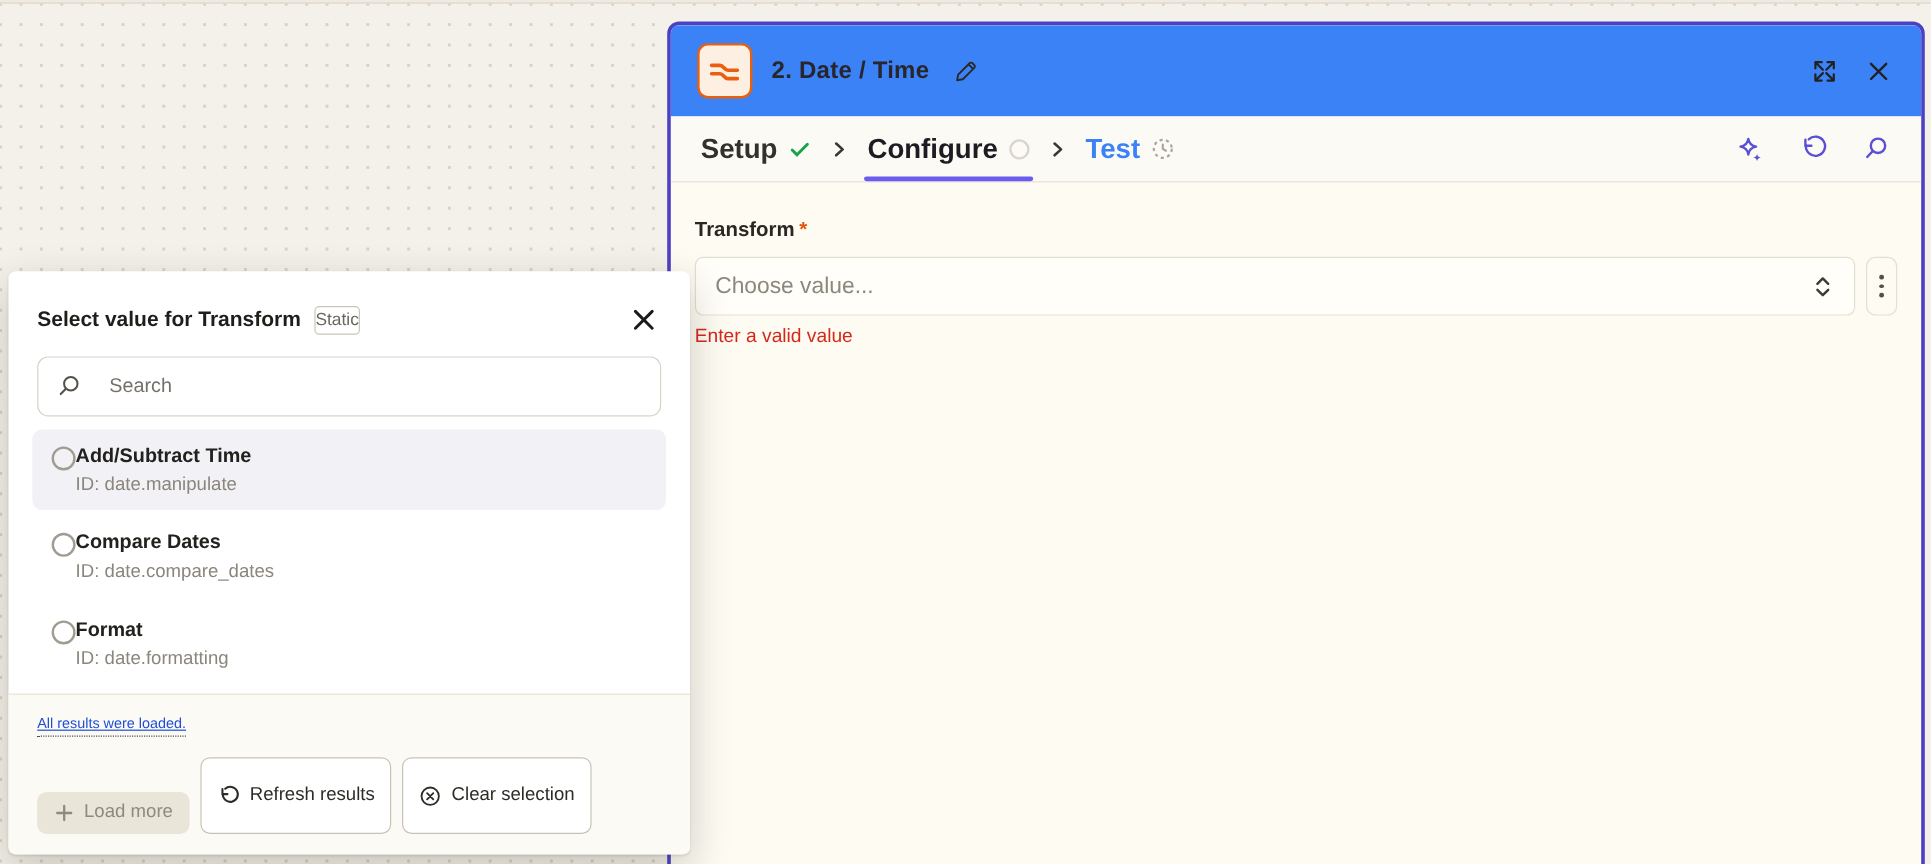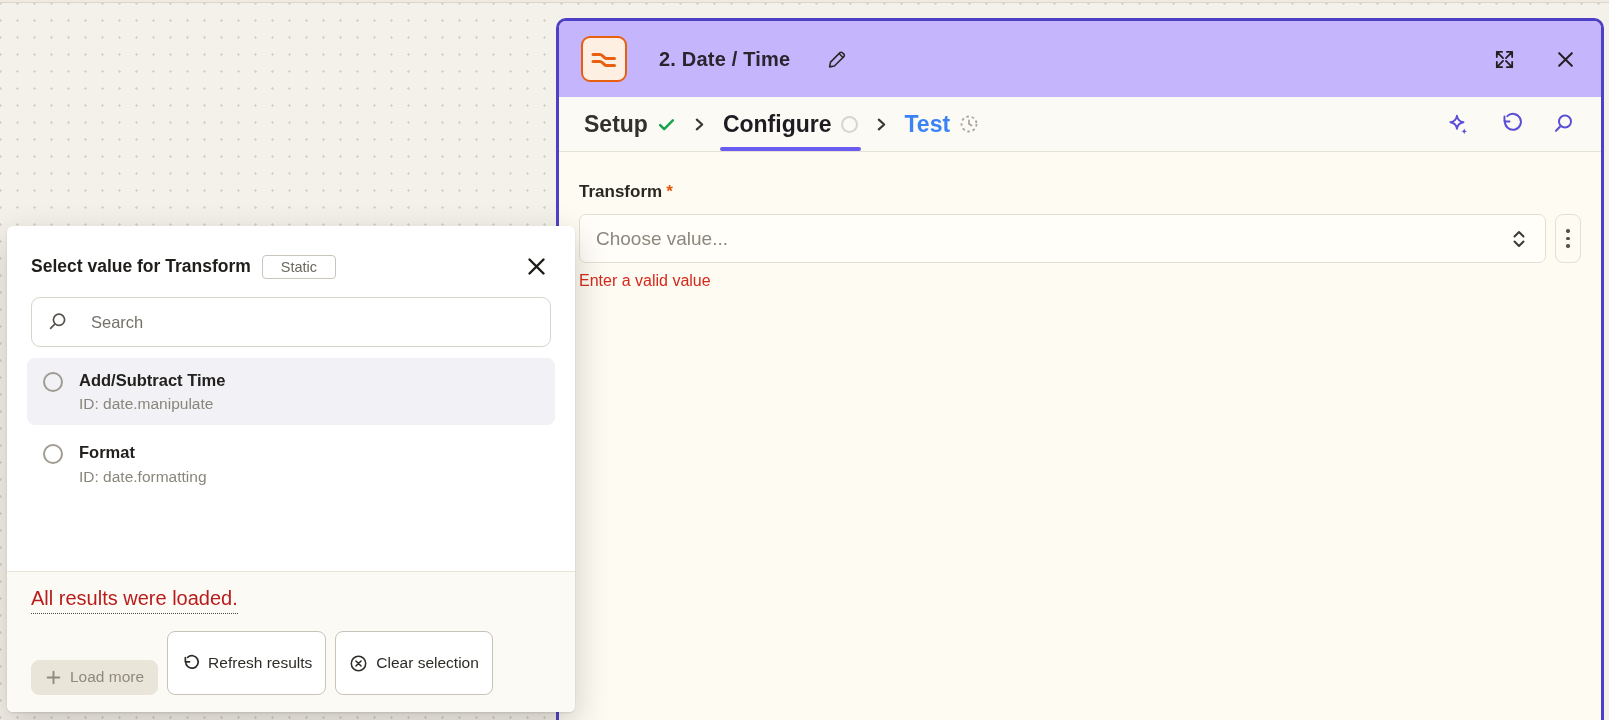--- a/index.html
+++ b/index.html
@@ -15,21 +15,21 @@
   }
   .top-hairline { position:absolute; top:0; left:0; right:0; height:3px; background:#efebe2; border-bottom:1px solid #dcd6ca; }
 
   
   .step-panel {
     position:absolute; left:556px; top:18px; width:1048px; height:760px;
     background:#fdfbf2; border:3px solid #4e40c4; border-radius:10px;
     display:flex; flex-direction:column; overflow:hidden;
   }
   .panel-header {
-    background:#c4b5fd; padding:15px 22px; display:flex; align-items:center; gap:32px;
+    background:#3b82f6; padding:15px 22px; display:flex; align-items:center; gap:16px;
   }
   .app-icon {
     width:46px; height:46px; border:2px solid #e8600f; border-radius:9px;
     background:#fdf0e2; display:flex; align-items:center; justify-content:center; flex:0 0 auto;
   }
   .panel-title { font-size:20px; font-weight:600; color:#28262c; letter-spacing:.2px; }
   .hdr-spacer { flex:1; }
   .hdr-btn { background:none; border:none; cursor:pointer; padding:4px; display:flex; align-items:center; color:#2b2926; }
 
   .tab-bar {
@@ -66,44 +66,44 @@
   .modal {
     position:absolute; left:7px; top:226px; width:568px; height:486px;
     background:#ffffff; border-radius:6px;
     box-shadow:0 1px 2px rgba(40,35,25,.12), 0 12px 34px rgba(40,35,25,.22);
     display:flex; flex-direction:column; overflow:hidden;
   }
   .modal-header { display:flex; align-items:center; padding:28px 26px 16px 24px; }
   .modal-title { font-size:17.5px; font-weight:700; color:#201e1a; }
   .badge {
     margin-left:11px; font-size:14.5px; color:#6b675e; border:1px solid #c9c5ba;
-    border-radius:4px; padding:3px 18px; background:#fff;
+    border-radius:4px; padding:3px 0; background:#fff;
   }
   .modal-close { margin-left:auto; background:none; border:none; cursor:pointer; padding:2px; color:#1d1b18; display:flex; }
 
   .search-wrap { margin:2px 24px 0; }
   .search-input {
     height:50px; border:1px solid #d8d4c8; border-radius:9px; background:#fff;
     display:flex; align-items:center; gap:24px; padding:0 15px; color:#6f6b63;
   }
   .search-input input {
     border:none; outline:none; flex:1; font-size:16.5px; font-family:"Liberation Sans", sans-serif;
     color:#26241f; background:transparent;
   }
   .search-input input::placeholder { color:#75716a; }
 
   .option-list { margin:11px 20px 0; display:flex; flex-direction:column; gap:5px; }
-  .option-item { display:flex; gap:16px; padding:11px 16px 12px; border-radius:8px; cursor:pointer; align-items:flex-start; }
+  .option-item { display:flex; padding:11px 16px 12px; border-radius:8px; cursor:pointer; align-items:flex-start; }
   .option-item.highlighted { background:#f1f1f6; }
   .radio { width:20px; height:20px; border:2px solid #a19c91; border-radius:50%; background:transparent; margin-top:3px; flex:0 0 auto; }
   .option-title { font-size:16.5px; font-weight:700; color:#23211d; line-height:1.35; }
   .option-id { font-size:15.5px; color:#8b867b; margin-top:4px; }
 
   .modal-footer { margin-top:auto; border-top:1px solid #e8e4d9; background:#fcfaf4; padding:15px 24px 17px; }
-  .loaded-note { display:inline-block; font-size:20px; color:#b91c1c; border-bottom:1px dotted #545048; padding-bottom:3px; }
+  .loaded-note { display:inline-block; font-size:12px; color:#1d4ed8; border-bottom:1px dotted #545048; padding-bottom:3px;text-decoration:underline; }
   .footer-btns { display:flex; gap:9px; margin-top:17px; }
   .f-btn {
     display:inline-flex; align-items:center; gap:8px; font-family:"Liberation Sans", sans-serif;
     font-size:15.5px; border-radius:8px; padding:7px 13px; cursor:pointer; line-height:1.2;
   }
   .f-btn.disabled { background:#e9e5d9; border:1px solid #e9e5d9; color:#8f8a7f; cursor:default;margin-top:29px; }
   .f-btn.outline { background:#fff; border:1px solid #c7c3b8; color:#2e2c27; font-weight:500; }
 </style>
 </head>
 <body>
@@ -236,20 +236,27 @@
     <div class="option-item highlighted">
       <span class="radio"></span>
       <div>
         <div class="option-title">Add/Subtract Time</div>
         <div class="option-id">ID: date.manipulate</div>
       </div>
     </div>
     <div class="option-item">
       <span class="radio"></span>
       <div>
+        <div class="option-title">Compare Dates</div>
+        <div class="option-id">ID: date.compare_dates</div>
+      </div>
+    </div>
+    <div class="option-item">
+      <span class="radio"></span>
+      <div>
         <div class="option-title">Format</div>
         <div class="option-id">ID: date.formatting</div>
       </div>
     </div>
   </div>
 
   <div class="modal-footer">
     <span class="loaded-note">All results were loaded.</span>
     <div class="footer-btns">
       <button class="f-btn disabled">

